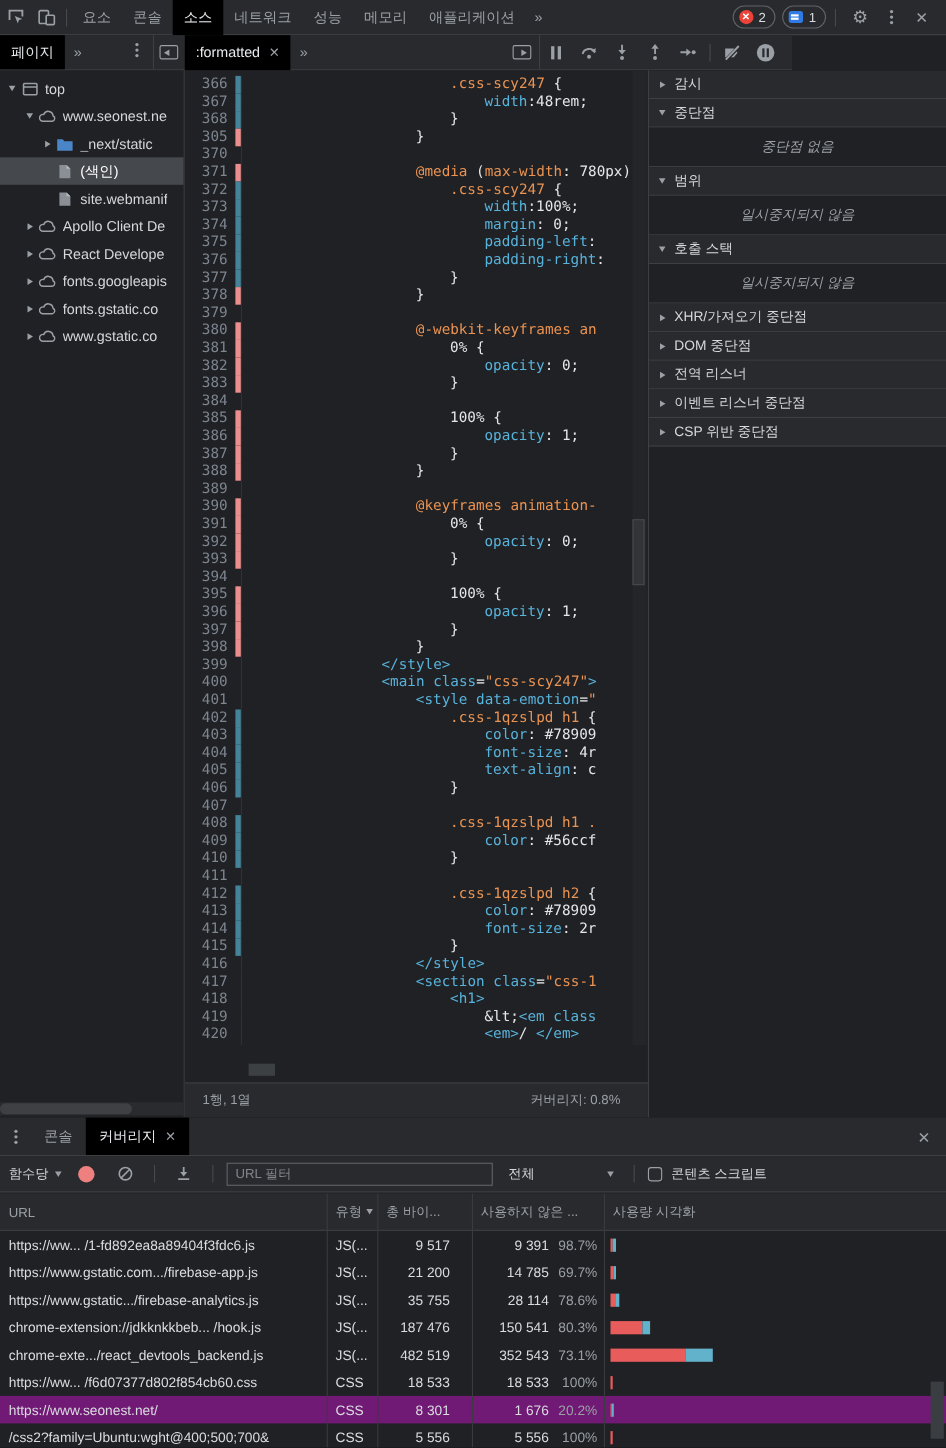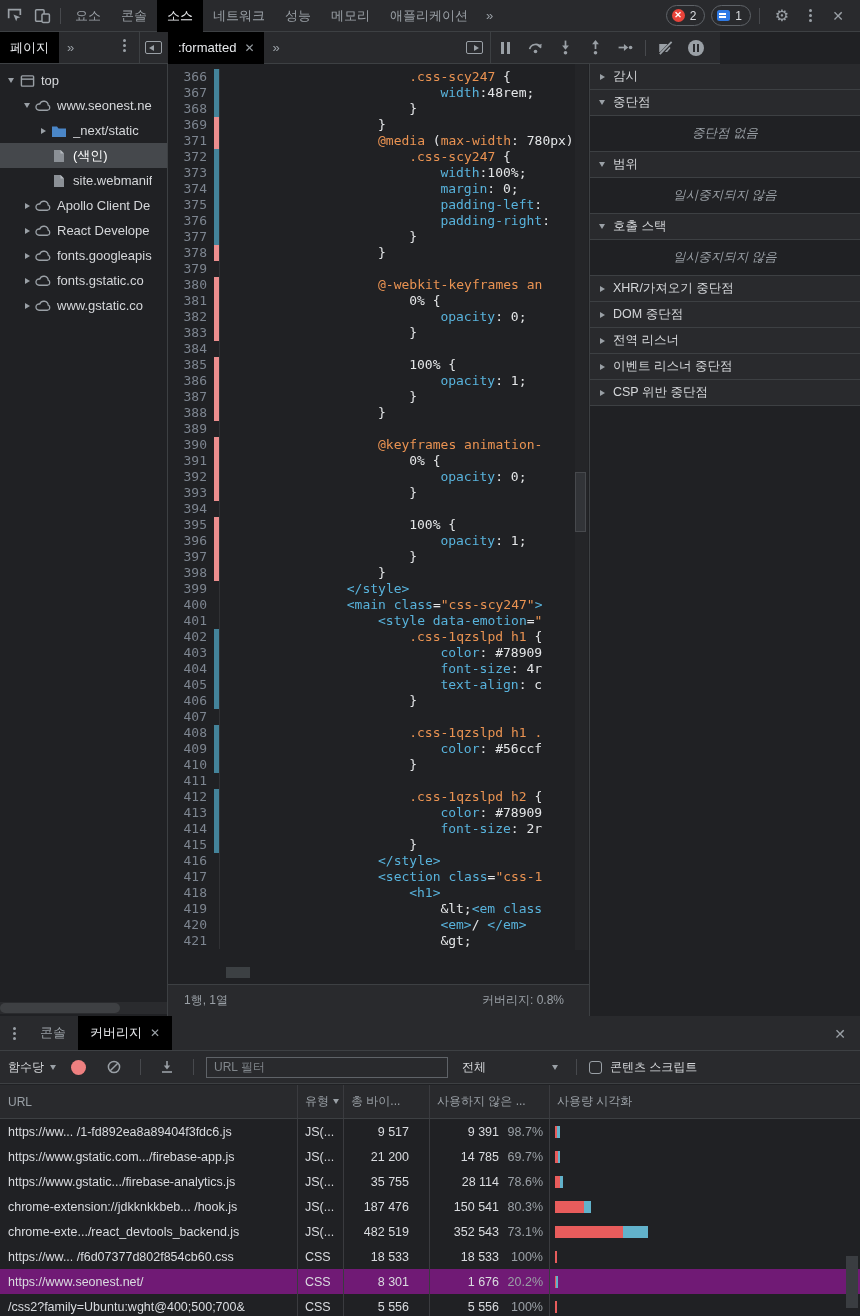--- a/index.html
+++ b/index.html
@@ -416,23 +416,28 @@
     <span class="ln">367</span>
     <span class="mk used"></span>
     <span class="ct" style="padding-left: 220.4px;"><span class="tok-prop">width</span><span class="tok-punc">:</span><span class="tok-val">48rem;</span></span>
   </div>
           <div class="cl">
     <span class="ln">368</span>
     <span class="mk used"></span>
     <span class="ct" style="padding-left: 189.2px;"><span class="tok-punc">}</span></span>
   </div>
           <div class="cl">
-    <span class="ln">369</span>
+    <span class="ln">305</span>
     <span class="mk unused"></span>
     <span class="ct" style="padding-left: 158px;"><span class="tok-punc">}</span></span>
+  </div>
+          <div class="cl">
+    <span class="ln">370</span>
+    <span class="mk"></span>
+    <span class="ct" style="padding-left: 2px;"></span>
   </div>
           <div class="cl">
     <span class="ln">371</span>
     <span class="mk unused"></span>
     <span class="ct" style="padding-left: 158px;"><span class="tok-at">@media</span><span class="tok-punc"> (</span><span class="tok-at">max-width</span><span class="tok-punc">: </span><span class="tok-val">780px)</span></span>
   </div>
           <div class="cl">
     <span class="ln">372</span>
     <span class="mk used"></span>
     <span class="ct" style="padding-left: 189.2px;"><span class="tok-sel">.css-scy247</span><span class="tok-punc"> {</span></span>

